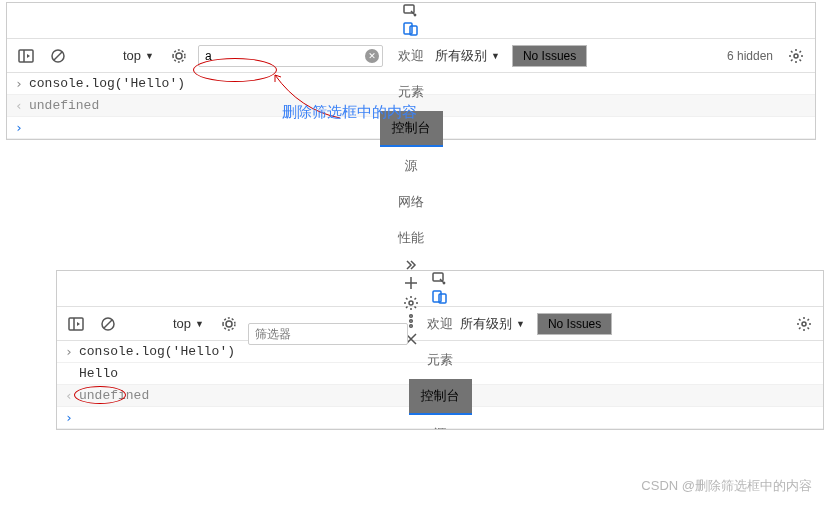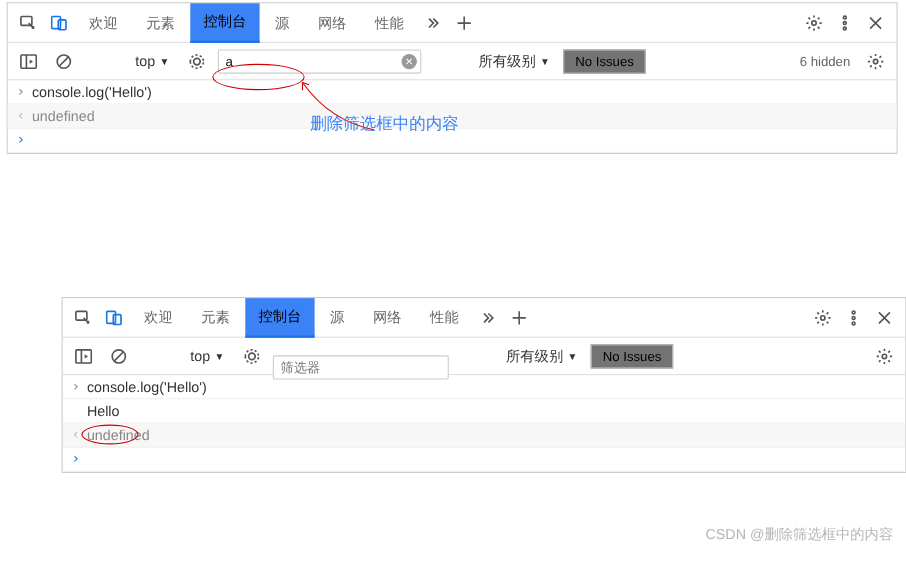--- a/index.html
+++ b/index.html
@@ -1,36 +1,36 @@
 <!DOCTYPE html>
 <html><head>
 <meta charset="utf-8">
 <style>
 * { margin: 0; padding: 0; box-sizing: border-box; }
 body { font-family: "Segoe UI", "Microsoft YaHei", sans-serif; font-size: 13px; background: #fff; color: #333; width: 824px; height: 521px; overflow: hidden; position: relative; }
 .panel { border: 1px solid #ccc; background: #fff; }
-.tabbar { display: flex; align-items: center; height: 36px; border-bottom: 1px solid #e0e0e0; padding: 0 6px; gap: 2px; }
+.tabbar { display: flex; align-items: center; height: 36px; border-bottom: 1px solid #e0e0e0; padding: 0 6px; gap: 2px; flex-direction: column; }
 .tab { padding: 8px 12px; color: #666; cursor: pointer; font-size: 13px; white-space: nowrap; }
-.tab.active { color: #000; border-bottom: 2px solid #1a73e8; background: #3b82f6; font-weight: 500; font-family: Liberation Serif, serif; }
+.tab.active { color: #000; border-bottom: 2px solid #1a73e8; background: #737373; font-weight: 500; font-family: Liberation Serif, serif; }
 .icon-btn { display: inline-flex; align-items: center; justify-content: center; width: 26px; height: 26px; color: #555; cursor: pointer; }
 .icon-btn svg { width: 16px; height: 16px; stroke: currentColor; fill: none; stroke-width: 1.5; }
 .toolbar { display: flex; align-items: center; height: 34px; border-bottom: 1px solid #e0e0e0; padding: 0 6px; gap: 6px; }
 .select-box { display: flex; align-items: center; gap: 4px; padding: 2px 6px; cursor: pointer; margin-left: 40px; }
 .filter-input { flex: 1; max-width: 200px; height: 22px; border: 1px solid #ccc; border-radius: 2px; padding: 0 22px 0 6px; font-size: 12px; position: relative; }
 .filter-wrap { position: relative; display: flex; align-items: center; }
 .clear-btn { position: absolute; right: 4px; width: 14px; height: 14px; background: #999; border-radius: 50%; display: flex; align-items: center; justify-content: center; color: #fff; font-size: 9px; cursor: pointer; }
 .issues-btn { border: 1px solid #bbb; background: #737373; padding: 3px 10px; font-size: 12px; cursor: pointer; }
 .spacer { flex: 1; }
 .hidden-txt { color: #666; font-size: 12px; padding-right: 4px; }
 .console-body { font-family: Consolas, monospace; font-size: 13px; }
 .row { display: flex; align-items: center; padding: 3px 8px; border-bottom: 1px solid #f0f0f0; }
 .row.undef { background: #f7f7f7; color: #888; }
 .row.prompt { color: #1a73e8; }
 .arrow { width: 14px; display: inline-block; color: #888; }
-.code-text { font-family: Liberation Sans, sans-serif; }
+.code-text { font-family: Liberation Mono, monospace; }
 .panel2 { margin-top: 130px; margin-left: 56px; width: 768px; border: 1px solid #ccc; overflow: hidden; }
 .annotation { position: absolute; top: 103px; left: 282px; color: #3b82f6; font-size: 15px; font-family: "SimSun", serif; pointer-events: none; }
 .red-circle { position: absolute; border: 1.5px solid #c00; border-radius: 50%; pointer-events: none; }
 .arrow-svg { position: absolute; pointer-events: none; }
 .watermark { position: absolute; right: 12px; bottom: 26px; color: rgba(120,120,120,0.55); font-size: 13px; }
 </style>
 </head>
 <body>
 
 <div class="panel" style="width:810px; margin:2px 0 0 6px">

